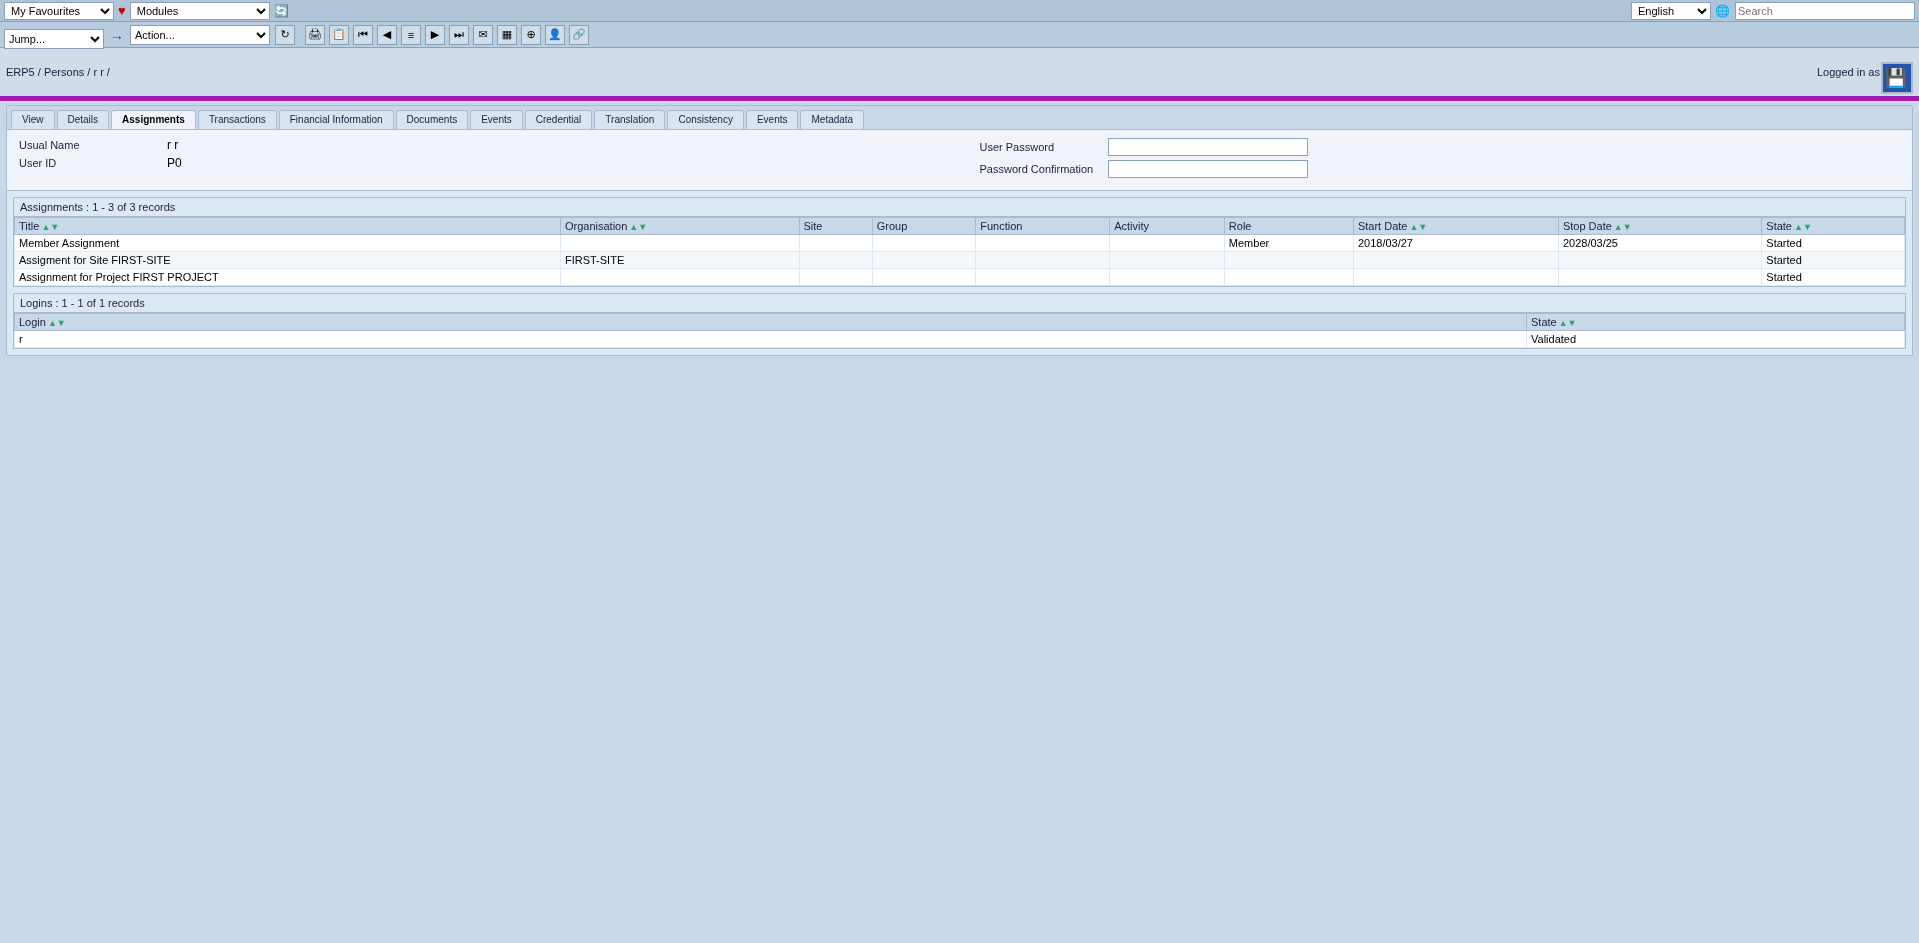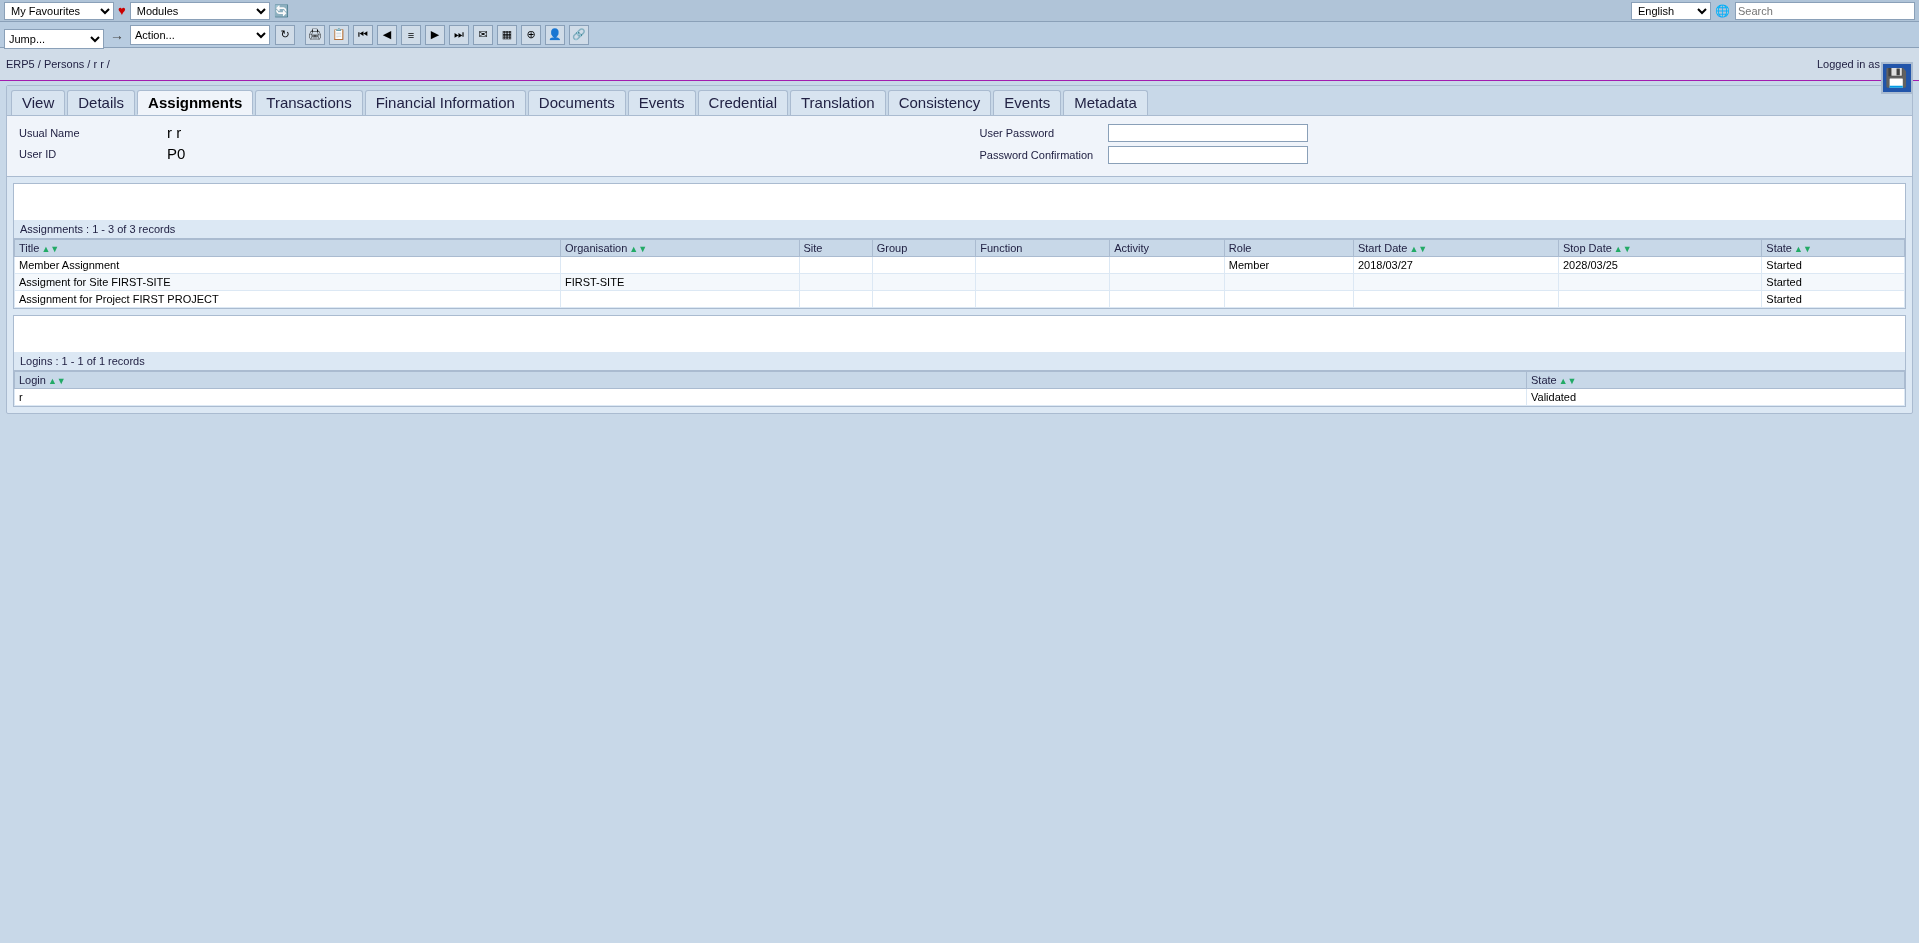--- a/index.html
+++ b/index.html
@@ -36,22 +36,22 @@
       height: 20px; font-size: 11px; border: 1px solid #8aa0b8; background: #d0dce8;
       cursor: pointer; padding: 0 4px;
     }
     .action-bar .icon-btn {
       background: none; border: none; cursor: pointer; padding: 0 2px; font-size: 14px; color: #444;
     }
     .nav-icons { display: flex; align-items: center; gap: 2px; margin-left: 4px; }
 
     
     .breadcrumb {
-      padding: 10px 6px; font-size: 11px; color: #224; background: #d0dce8;
-      border-bottom: 1px solid #a21caf; display: flex; justify-content: space-between; align-items: center;
+      padding: 18px 6px; font-size: 11px; color: #224; background: #d0dce8;
+      border-bottom: 5px solid #a21caf; display: flex; justify-content: space-between; align-items: center;
     }
 
     
     .save-icon-container {
       position: absolute; top: 62px; right: 6px;
     }
     .save-icon {
       width: 32px; height: 32px; background: #2255aa; border: 2px solid #aabbd0;
       display: flex; align-items: center; justify-content: center; cursor: pointer;
     }
@@ -61,45 +61,45 @@
     .main-content {
       margin: 4px 6px; background: #dce8f4; border: 1px solid #aabbd0; border-radius: 2px;
     }
 
     
     .tabs {
       display: flex; background: #c8d8e8; border-bottom: 1px solid #aabbd0; padding: 4px 4px 0 4px; gap: 2px;
     }
     .tab {
       padding: 3px 10px; border: 1px solid #aabbd0; border-bottom: none; background: #d8e4f0;
-      cursor: pointer; border-radius: 3px 3px 0 0; font-size: 15px; color: #224;
+      cursor: pointer; border-radius: 3px 3px 0 0; font-size: 10px; color: #224;
     }
     .tab.active {
       background: #f0f4fa; border-bottom: 1px solid #f0f4fa; font-weight: bold; color: #000;
     }
 
     
     .form-area {
       background: #f0f4fa; padding: 8px 12px; border-bottom: 1px solid #aabbd0;
     }
     .form-row { display: flex; align-items: center; margin-bottom: 4px; gap: 12px; }
     .form-label { color: #224; font-size: 11px; min-width: 120px; }
-    .form-value { color: #000; font-size: 15px; min-width: 60px; padding-left: 16px; }
+    .form-value { color: #000; font-size: 12px; min-width: 60px; padding-left: 16px; }
     .form-group { display: flex; gap: 40px; width: 100%; justify-content: center; }
     .form-left { flex: 1; }
     .form-right { flex: 1; }
     .form-right .form-row { gap: 8px; }
     .form-input {
       border: 1px solid #8aa0b8; background: white; height: 18px; width: 200px; padding: 0 2px; font-size: 11px;
     }
 
     
     .section { margin: 6px; background: white; border: 1px solid #aabbd0; }
     .section-header {
-      background: #dce8f4; padding: 3px 6px; font-size: 11px; color: #224; border-bottom: 1px solid #aabbd0; margin-top: 36px;
+      background: #dce8f4; padding: 3px 6px; font-size: 11px; color: #224; border-bottom: 1px solid #aabbd0;
     }
     .data-table { width: 100%; border-collapse: collapse; font-size: 11px; }
     .data-table th {
       background: #c8d8e8; border: 1px solid #aabbd0; padding: 2px 4px; text-align: left;
       color: #224; font-weight: normal; white-space: nowrap;
     }
     .data-table td { border: 1px solid #dce8f4; padding: 2px 4px; color: #000; }
     .data-table tr:nth-child(even) { background: #f4f8fc; }
     .sort-arrows { color: #2a6; font-size: 9px; margin-left: 2px; }
 

